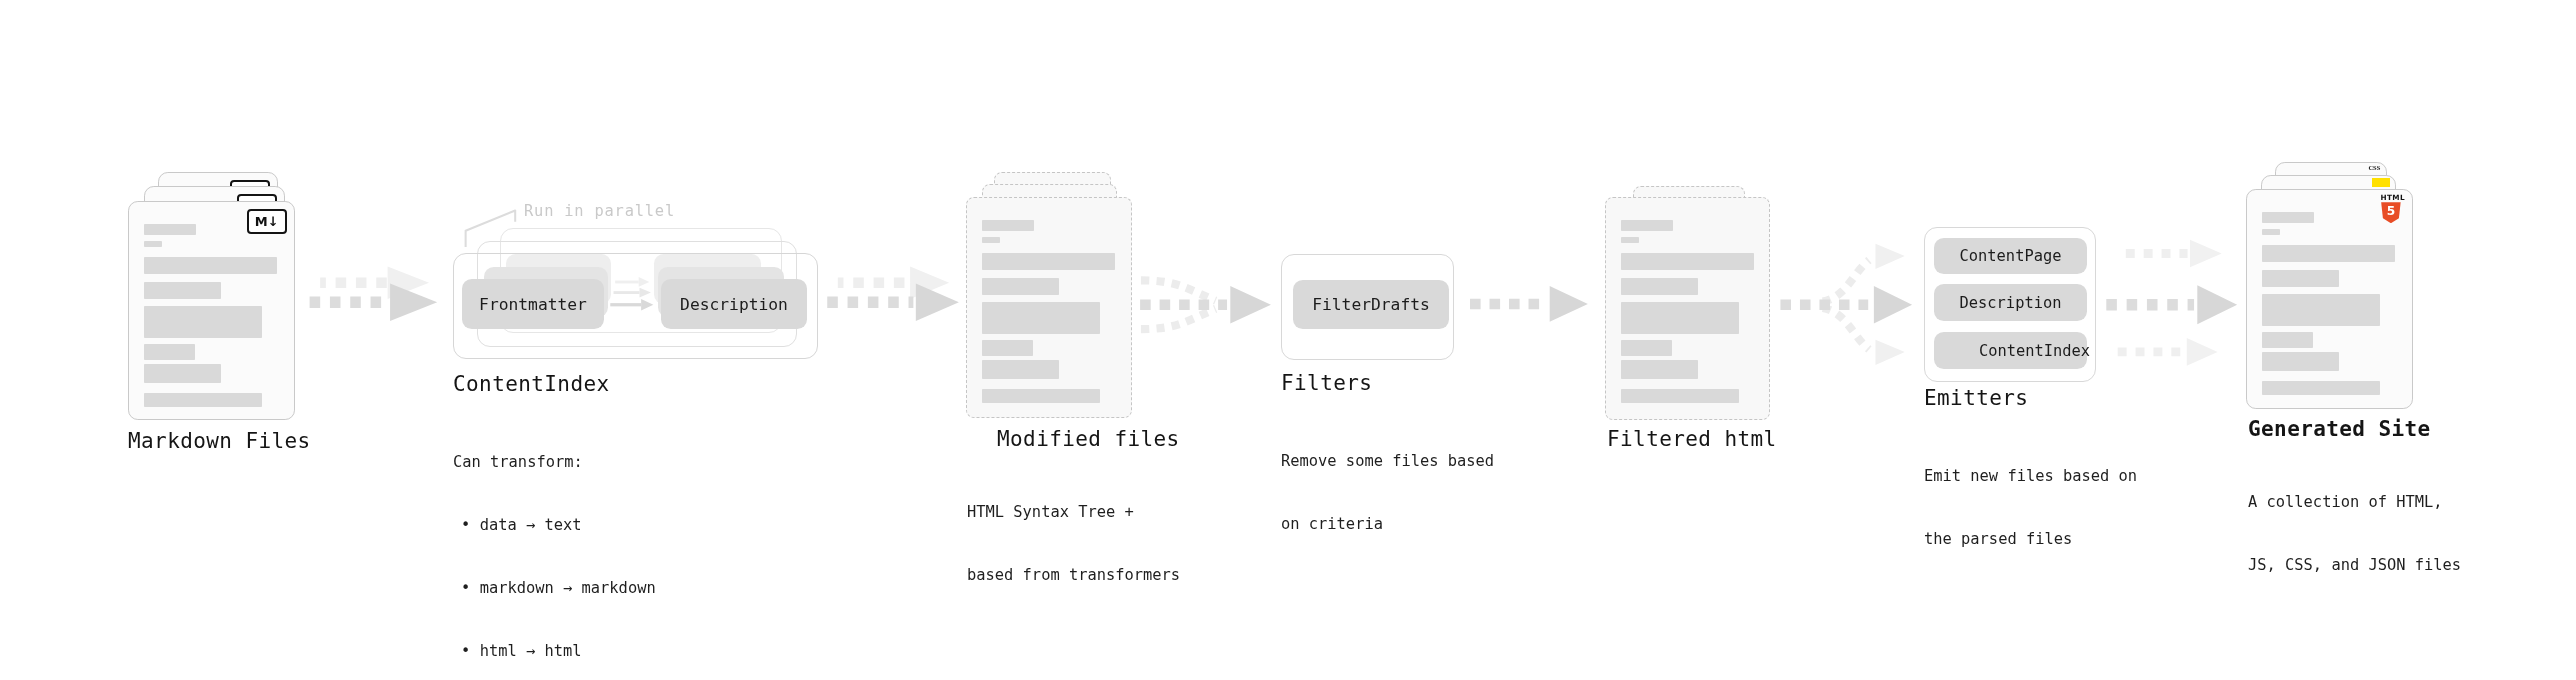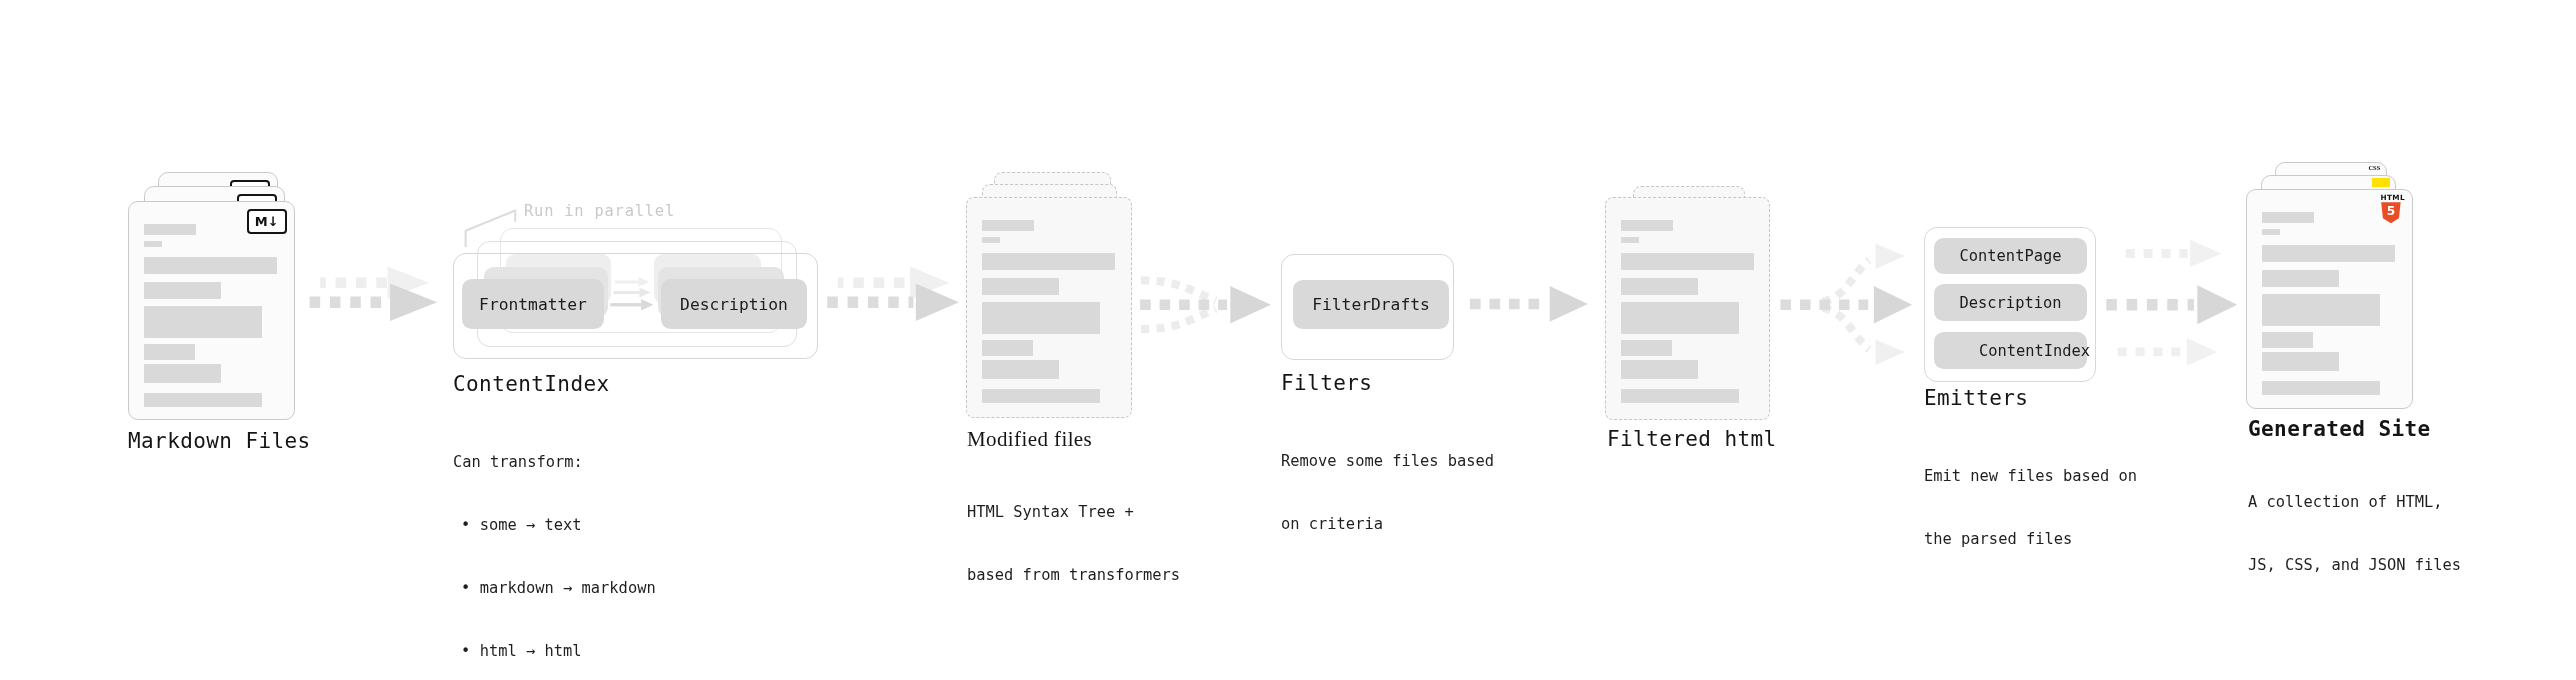--- a/index.html
+++ b/index.html
@@ -72,42 +72,42 @@
     <div class="pill" style="left:462px;top:279px;width:142px;height:50px;">Frontmatter</div>
 
     <div class="pill l3" style="left:654px;top:254px;width:107px;height:50px;"></div>
     <div class="pill l2" style="left:658px;top:267px;width:126px;height:50px;"></div>
     <div class="pill" style="left:661px;top:279px;width:146px;height:50px;">Description</div>
 
     <div class="note" style="left:524px;top:202px;">Run in parallel</div>
     <div class="node-label" style="left:453px;top:372px;">ContentIndex</div>
     <div class="node-sub" style="left:453px;top:410px;">
       <div>Can transform:</div>
-      <div class="indent">• some → text</div>
+      <div class="indent">• data → text</div>
       <div class="indent">• markdown → markdown</div>
       <div class="indent">• html → html</div>
     </div>
   </div>
 
   <div>
     <div class="file-card dashed" style="left:994px;top:172px;width:117px;height:195px;"></div>
     <div class="file-card dashed" style="left:982px;top:184px;width:135px;height:203px;"></div>
     <div class="file-card dashed" style="left:966px;top:197px;width:166px;height:221px;">
       <div class="bars">
           <div class="bar" style="width: 52px; height: 10.6px; margin-top: 0px;"></div>
           <div class="bar" style="width: 18px; height: 5.7px; margin-top: 6.5px;"></div>
           <div class="bar" style="width: 133px; height: 17px; margin-top: 10.6px;"></div>
           <div class="bar" style="width: 77px; height: 17px; margin-top: 7.3px;"></div>
           <div class="bar" style="width: 118px; height: 32.5px; margin-top: 7.3px;"></div>
           <div class="bar" style="width: 51px; height: 15.4px; margin-top: 5.7px;"></div>
           <div class="bar" style="width: 77px; height: 18.7px; margin-top: 4.9px;"></div>
           <div class="bar" style="width: 118px; height: 14px; margin-top: 9.8px;"></div>
         </div>
     </div>
-    <div class="node-label" style="left:967px;top:427px;font-family:Liberation Serif, serif;">Modified files</div>
+    <div class="node-label" style="left:997px;top:427px;">Modified files</div>
     <div class="node-sub" style="left:967px;top:460px;">
       <div>HTML Syntax Tree +</div>
       <div>based from transformers</div>
     </div>
   </div>
 
   <div>
     <div class="frame" style="left:1281px;top:254px;width:173px;height:106px;"></div>
     <div class="pill" style="left:1293px;top:280px;width:156px;height:49px;">FilterDrafts</div>
     <div class="node-label" style="left:1281px;top:371px;">Filters</div>

